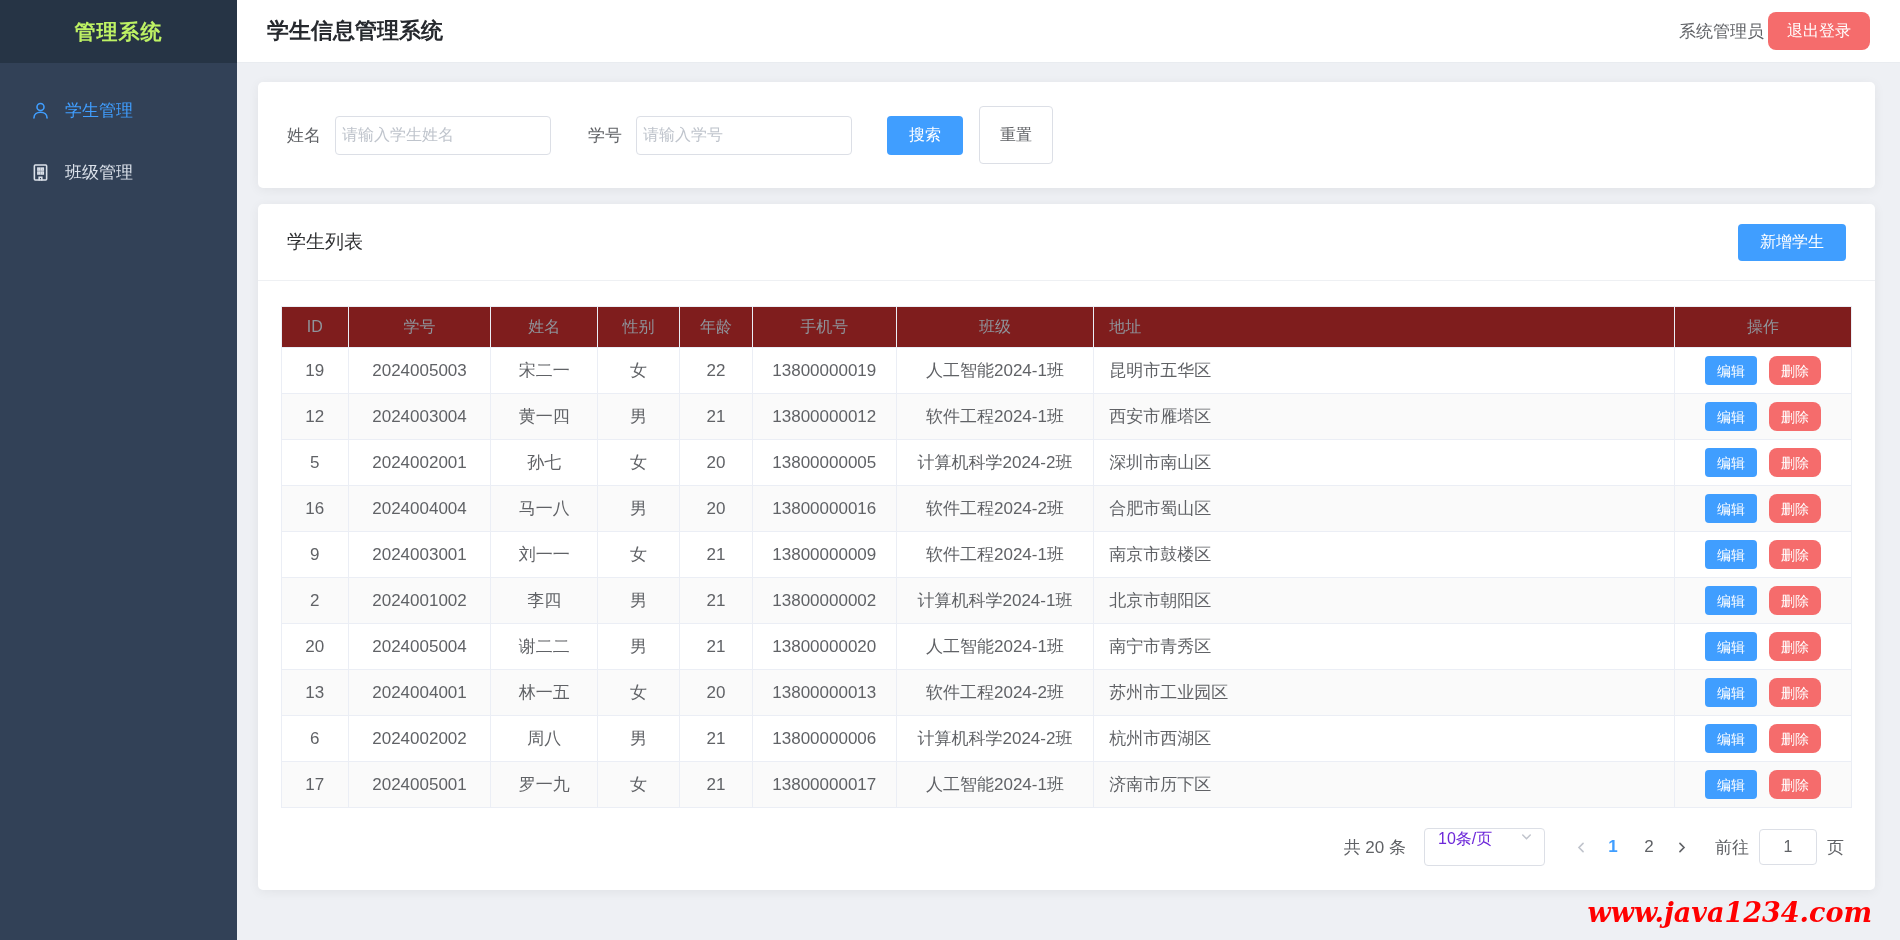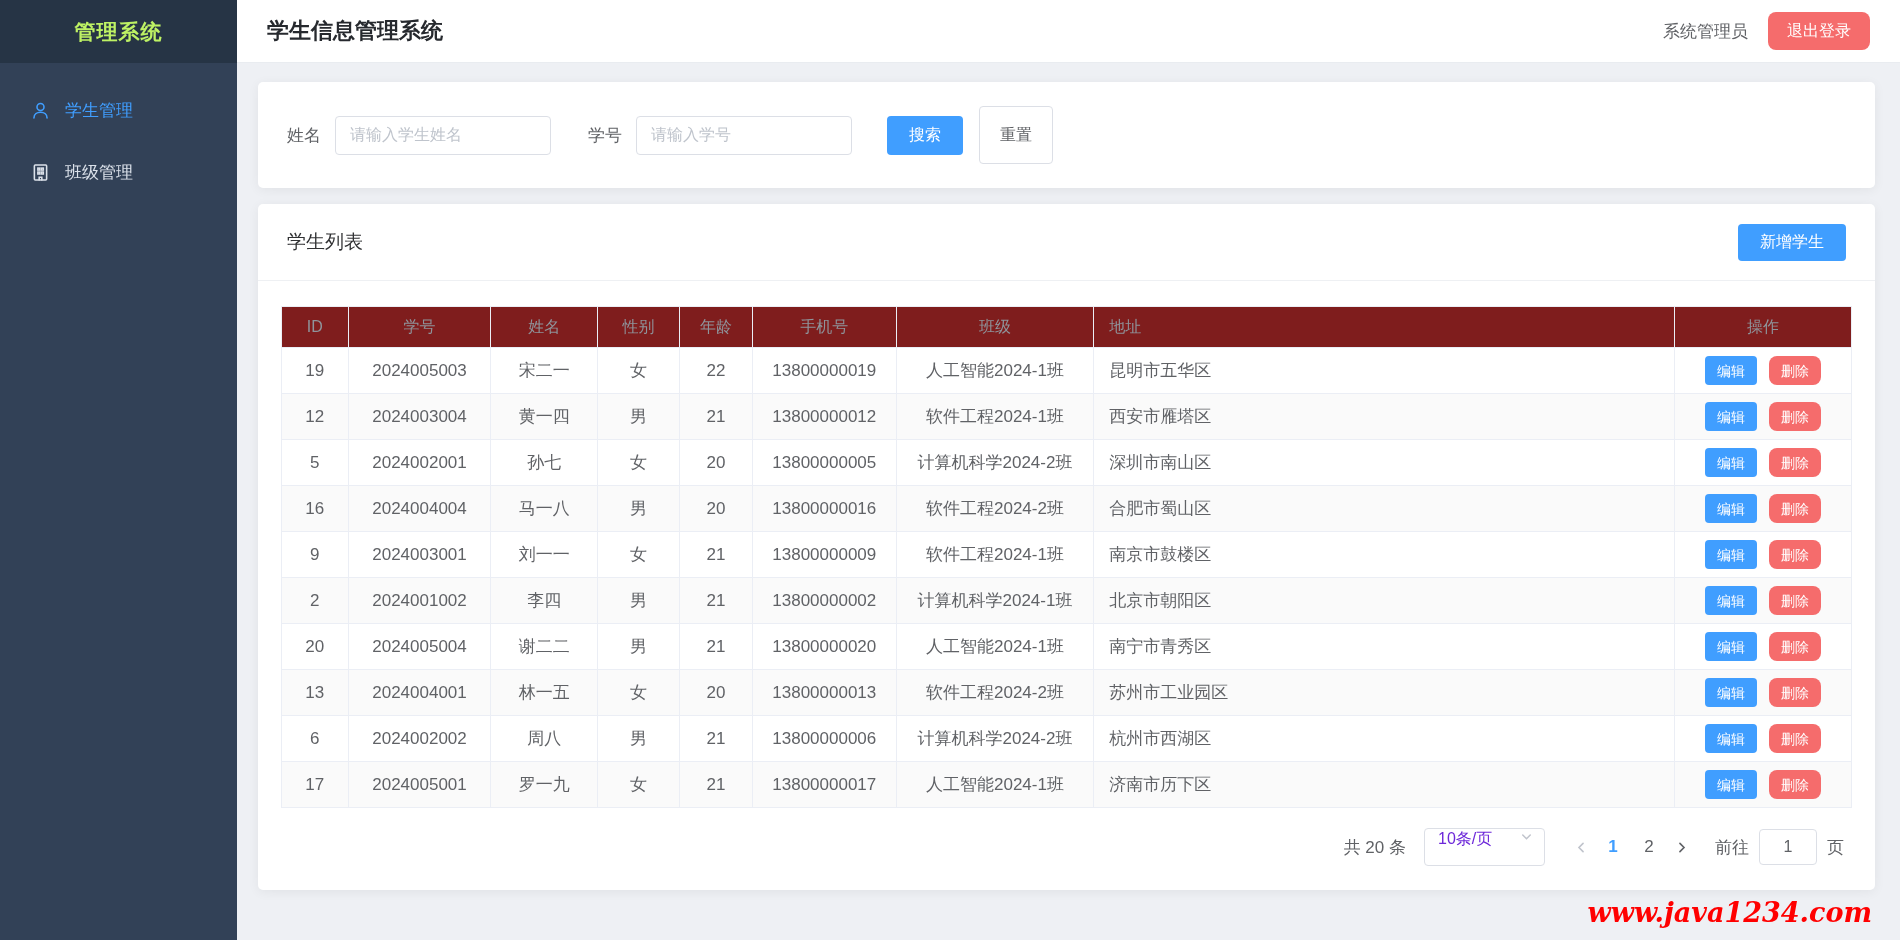--- a/index.html
+++ b/index.html
@@ -33,21 +33,21 @@
   .micon { width: 21px; height: 21px; display: inline-flex; }
   .micon svg { width: 100%; height: 100%; }
   
   .topbar {
     position: absolute; left: 237px; top: 0; right: 0; height: 63px;
     background: #ffffff; border-bottom: 1px solid #e9ecf0;
     display: flex; align-items: center; justify-content: space-between;
     padding: 0 30px;
   }
   .page-title { font-size: 22px; font-weight: bold; color: #26292e; }
-  .topbar-right { display: flex; align-items: center; gap: 20px; }
+  .topbar-right { display: flex; align-items: center; gap: 4px; }
   .username { font-size: 17px; color: #606266; }
   
   .btn {
     border: none; border-radius: 4px; cursor: pointer;
     font-family: inherit; font-size: 16px; line-height: 1;
     display: inline-flex; align-items: center; justify-content: center;
   }
   .btn.danger  { background: #f56c6c; color: #fff; padding: 11px 19px; border-radius: 8px; }
   .btn.primary { background: #409eff; color: #fff; padding: 11px 22px; }
   .btn.plain   { background: #fff; color: #606266; border: 1px solid #dcdfe6; padding: 28px 20px; }
@@ -65,21 +65,21 @@
   }
   
   .search-card {
     display: flex; align-items: center;
     padding: 24px 29px; margin-bottom: 16px;
   }
   .search-card label { font-size: 17px; color: #606266; margin-right: 14px; }
   .search-input {
     width: 216px; height: 39px;
     border: 1px solid #dcdfe6; border-radius: 4px;
-    padding: 0 14px; font-size: 16px; color: #14532d;
+    padding: 0 6px; font-size: 16px; color: #14532d;
     font-family: inherit; outline: none;
   }
   .search-input::placeholder { color: #bfc4cc; }
   .group-gap { margin-left: 37px; }
   .search-btn { margin-left: 35px; height: 39px; }
   .reset-btn  { margin-left: 16px; height: 39px; }
   
   .list-card { min-height: 672px; }
   .card-header {
     display: flex; align-items: center; justify-content: space-between;

